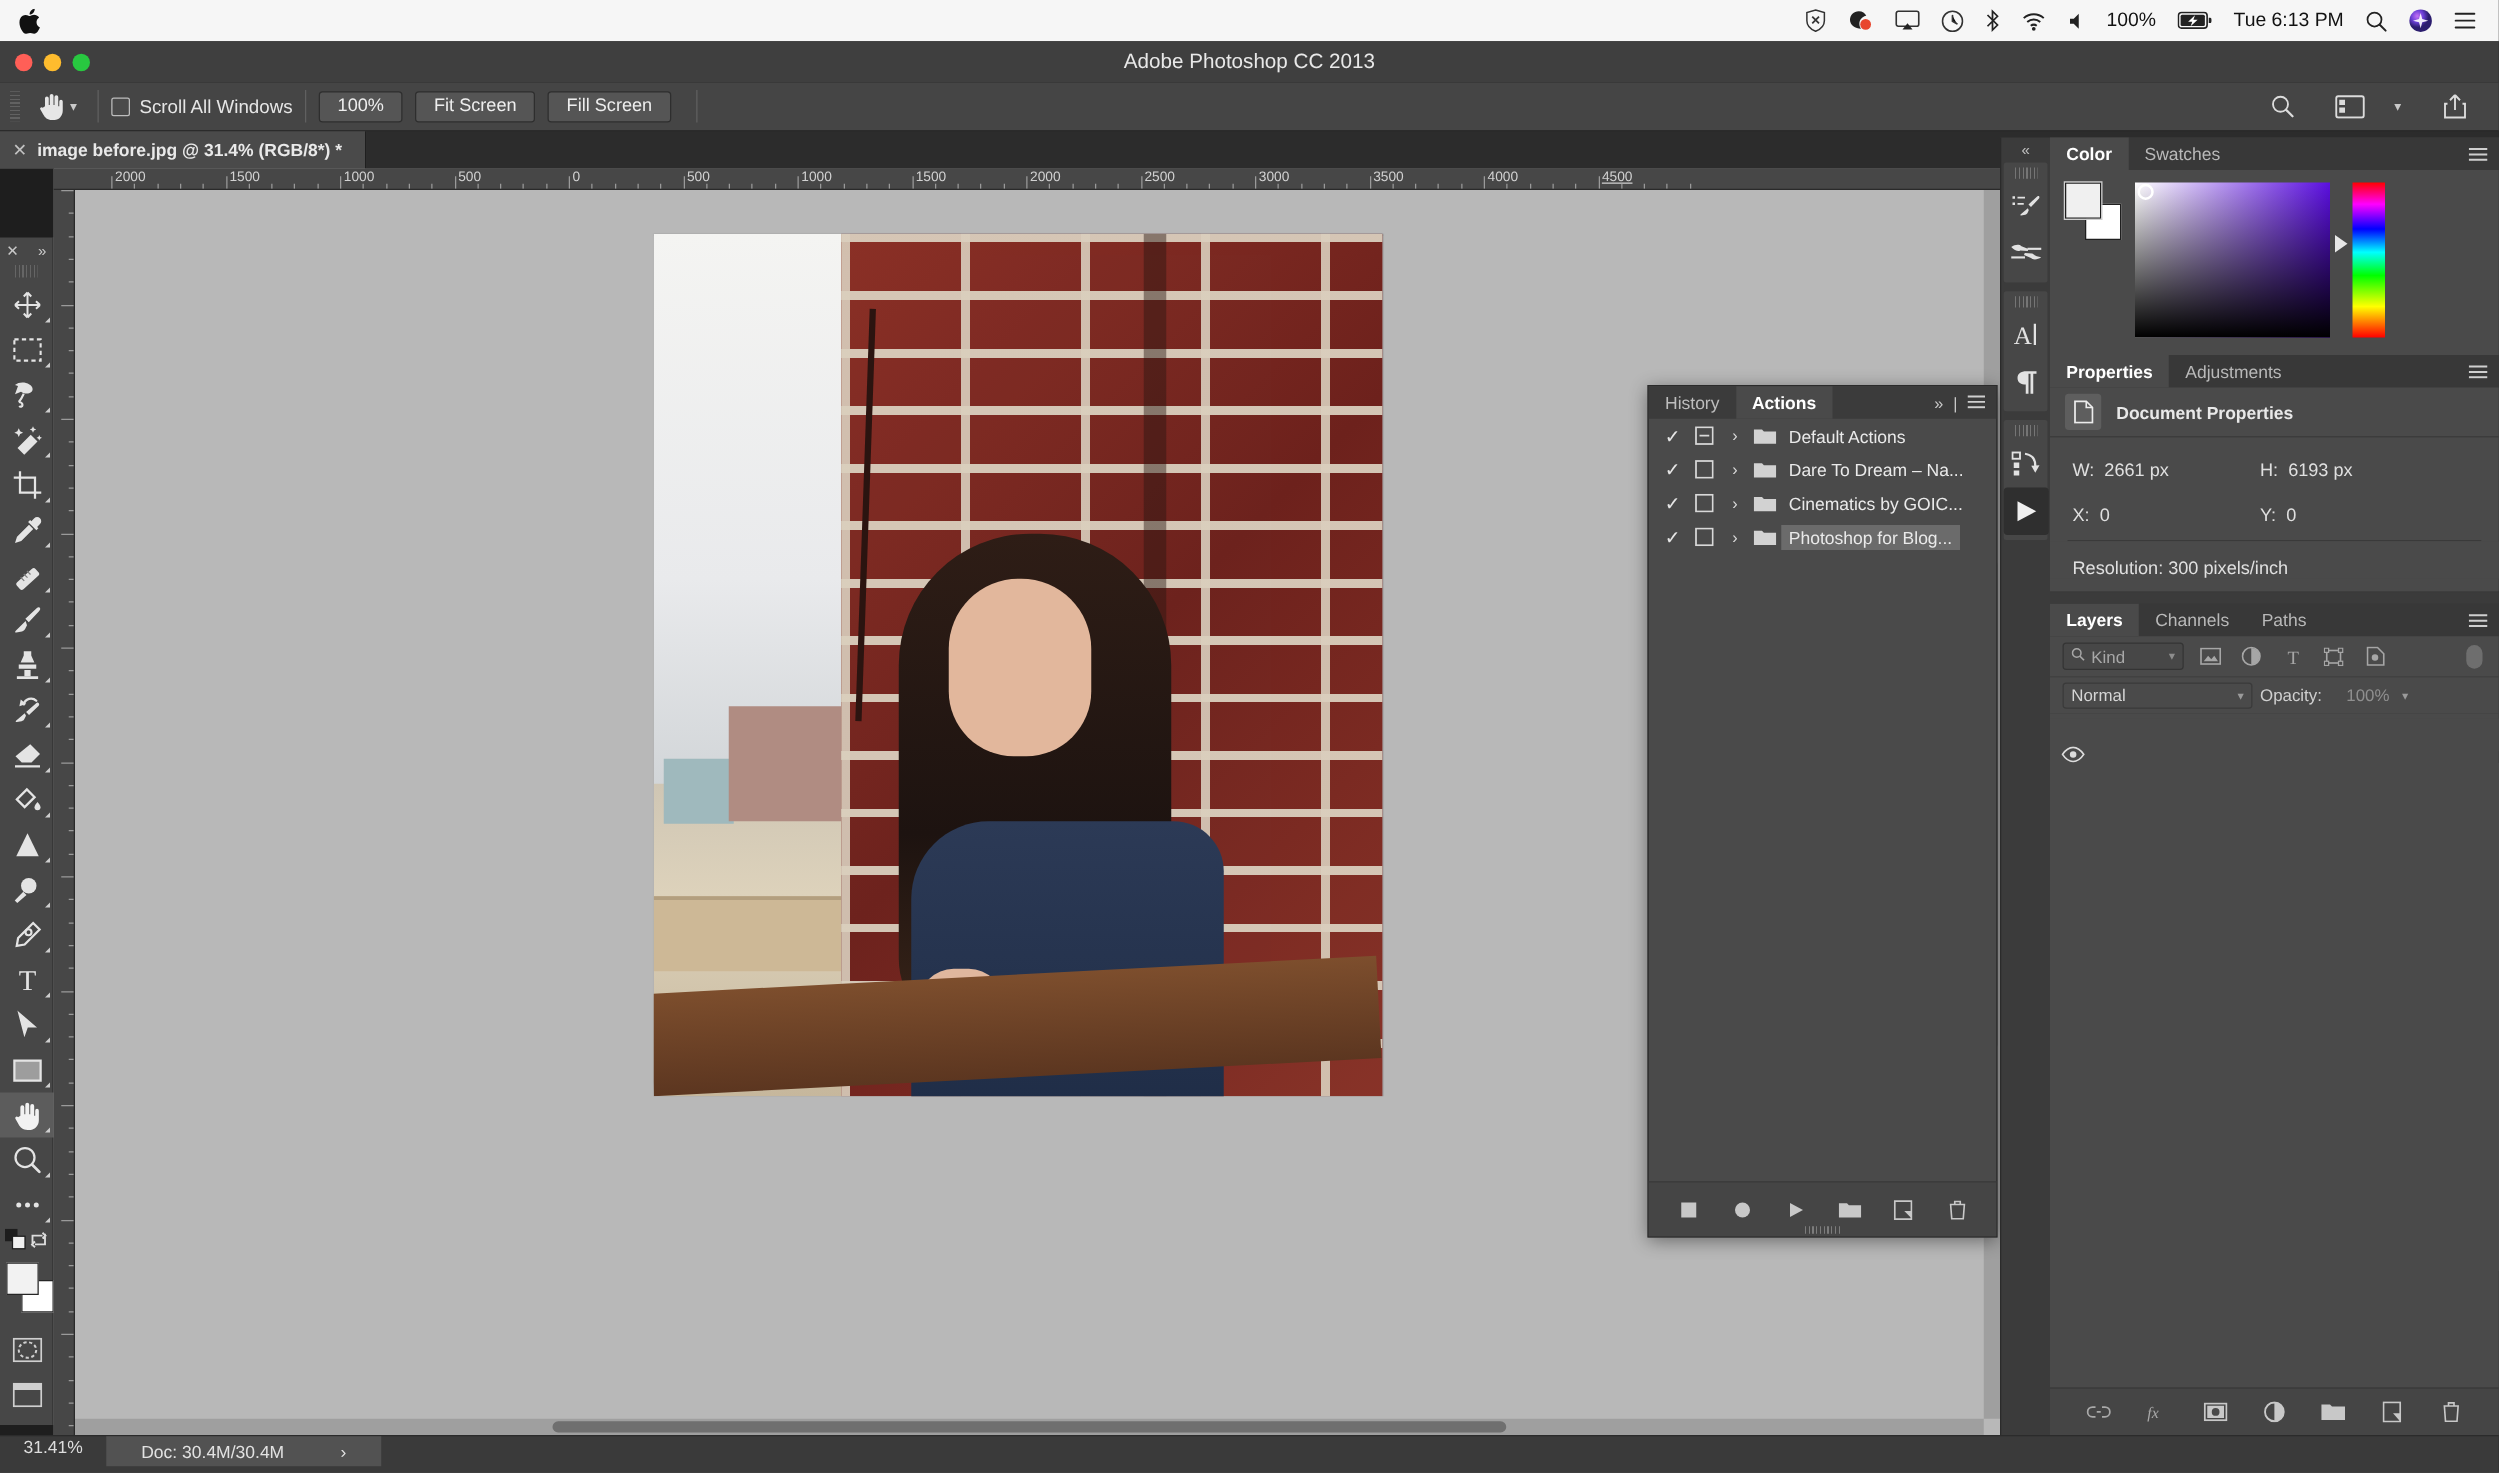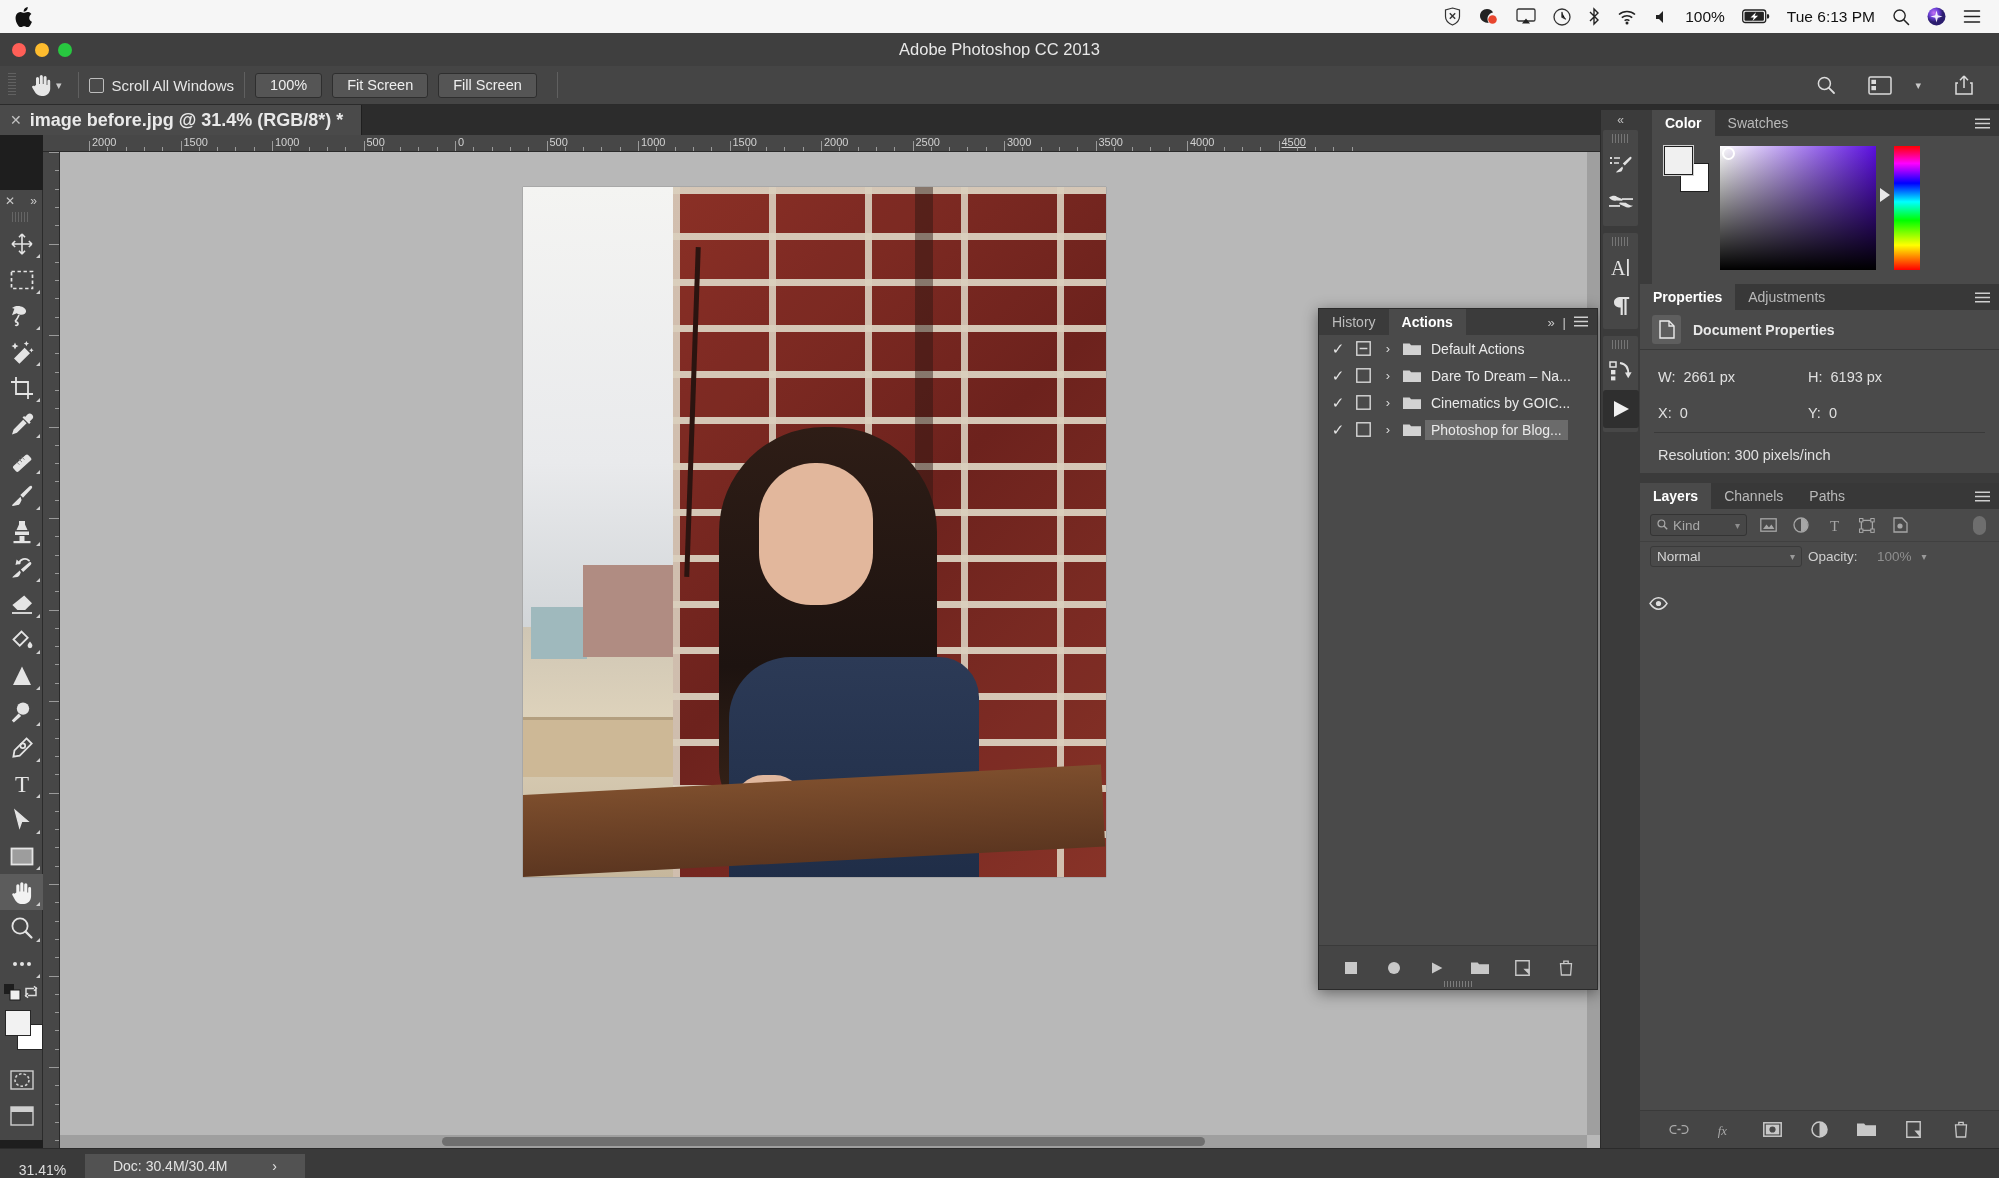--- a/index.html
+++ b/index.html
@@ -32,21 +32,21 @@
   .cbx{width:15px;height:15px;border:1.5px solid #bdbdbd;border-radius:2px;background:#4a4a4a;margin-right:8px;}
   .opt-label{font-size:15px;color:#e6e6e6;white-space:nowrap;}
   .opt-btn{height:25px;padding:0 14px;background:#555;border:1px solid #2e2e2e;border-radius:3px;color:#eee;font-size:14.5px;
            display:flex;align-items:center;justify-content:center;margin-right:10px;}
   .opt-right{margin-left:auto;display:flex;align-items:center;gap:20px;padding-right:18px;}
 
   
   .tabbar{position:absolute;left:0;top:105px;width:1999px;height:30px;background:#2c2c2c;display:flex;align-items:flex-end;}
   .doctab{height:30px;background:#4a4a4a;display:flex;align-items:center;padding:0 18px 0 10px;border-right:1px solid #1f1f1f;}
   .tab-x{color:#c2c2c2;font-size:14px;margin-right:8px;}
-  .tab-title{font-size:18px;font-weight:bold;color:#e9e9e9;white-space:nowrap;}
+  .tab-title{font-size:14px;font-weight:bold;color:#e9e9e9;white-space:nowrap;}
 
   
   .toolbar{position:absolute;left:0;top:190px;width:43px;background:#474747;border-right:1px solid #2b2b2b;padding-bottom:6px;}
   .tb-head{height:22px;display:flex;align-items:center;justify-content:space-between;padding:0 5px;}
   .tb-head span{color:#c9c9c9;font-size:12px;}
   .tb-grip{height:10px;margin:0 auto 4px;width:18px;background:repeating-linear-gradient(to right,#6d6d6d 0 1px,transparent 1px 3px);opacity:.8;}
   .tool{position:relative;width:43px;height:36px;display:flex;align-items:center;justify-content:center;}
   .tool.sel{background:#5c5c5c;}
   .tool .tri{position:absolute;right:3px;bottom:4px;width:0;height:0;border-left:4px solid transparent;border-bottom:4px solid #cfcfcf;}
   .tool svg{display:block;}
@@ -63,21 +63,21 @@
   .rlabel{position:absolute;top:1px;font-size:11px;color:#d2d2d2;}
   .rtick{position:absolute;bottom:0;width:1px;background:#9a9a9a;}
   .canvas{position:absolute;left:17px;top:17px;right:0;bottom:0;background:#b8b8b8;overflow:hidden;}
   .photo{position:absolute;left:463px;top:35px;width:583px;height:690px;overflow:hidden;background:#cfcfcf;box-shadow:0 0 1px rgba(0,0,0,.5);}
   .scroll-v{position:absolute;right:0;top:17px;bottom:13px;width:13px;background:#9f9f9f;}
   .scroll-h{position:absolute;left:17px;right:13px;bottom:0;height:13px;background:#9f9f9f;}
   .scroll-thumb-v{position:absolute;left:2px;right:2px;top:30%;height:40%;background:#6f6f6f;border-radius:5px;}
   .scroll-thumb-h{position:absolute;top:2px;bottom:2px;left:25%;width:50%;background:#6f6f6f;border-radius:5px;}
 
   
-  .statusbar{position:absolute;left:0;bottom:0;width:1999px;height:30px;background:#3a3a3a;display:flex;align-items:flex-end;border-top:1px solid #2b2b2b;}
+  .statusbar{position:absolute;left:0;bottom:0;width:1999px;height:30px;background:#3a3a3a;display:flex;align-items:flex-start;border-top:1px solid #2b2b2b;}
   .st-zoom{width:85px;text-align:center;font-size:14px;color:#ddd;}
   .st-doc{background:#525252;height:24px;display:flex;align-items:center;padding:0 10px;min-width:220px;justify-content:center;gap:45px;}
   .st-doc span{font-size:14px;color:#e2e2e2;}
 
   
   .actpanel{position:absolute;left:1318px;top:308px;width:280px;height:682px;background:#4a4a4a;border:1px solid #2b2b2b;box-shadow:0 3px 14px rgba(0,0,0,.45);}
   .act-tabs{height:26px;background:#3b3b3b;display:flex;align-items:stretch;}
   .act-tab{padding:0 13px;display:flex;align-items:center;font-size:14px;color:#bdbdbd;}
   .act-tab.active{background:#4a4a4a;color:#ffffff;font-weight:bold;}
   .act-tabs .sp{margin-left:auto;display:flex;align-items:center;gap:8px;padding-right:9px;color:#c8c8c8;font-size:13px;}
@@ -103,21 +103,21 @@
   .rail-ic.sel{background:#2f2f2f;border-radius:3px;}
 
   
   .rpanels{position:absolute;right:0;top:110px;width:359px;bottom:30px;background:#3b3b3b;}
   .ptabs{height:26px;background:#383838;display:flex;align-items:stretch;}
   .ptab{padding:0 13px;display:flex;align-items:center;font-size:14px;color:#b9b9b9;}
   .ptab.active{background:#4a4a4a;color:#fff;font-weight:bold;}
   .ptabs .pmenu{margin-left:auto;display:flex;align-items:center;padding-right:9px;color:#c8c8c8;}
 
   
-  .colorpanel{position:absolute;left:12px;right:0;top:0;height:174px;}
+  .colorpanel{position:absolute;left:0;right:0;top:0;height:174px;}
   .color-body{position:relative;height:148px;background:#4a4a4a;padding:10px 8px 0 12px;display:flex;}
   .fgbg2{position:relative;width:50px;height:52px;flex:0 0 50px;}
   .fgbg2 .sw2{position:absolute;width:29px;height:29px;border:1px solid #1f1f1f;}
   .fgbg2 .f{left:0;top:0;background:#f0f0f0;outline:1px solid #cfcfcf;}
   .fgbg2 .b{left:16px;top:17px;background:#fff;}
   .spectrum{width:156px;height:124px;margin-left:6px;position:relative;
      background:linear-gradient(to top,#000,rgba(0,0,0,0)),linear-gradient(to right,#fff,#5b0fe0);}
   .spec-dot{position:absolute;left:2px;top:1px;width:13px;height:13px;border-radius:50%;border:2px solid #fff;}
   .huebar{width:26px;height:124px;margin-left:18px;position:relative;
      background:linear-gradient(to bottom,#ff0000,#ff00ff 14%,#0000ff 30%,#00ffff 45%,#00ff00 60%,#ffff00 80%,#ff0000 100%);}

